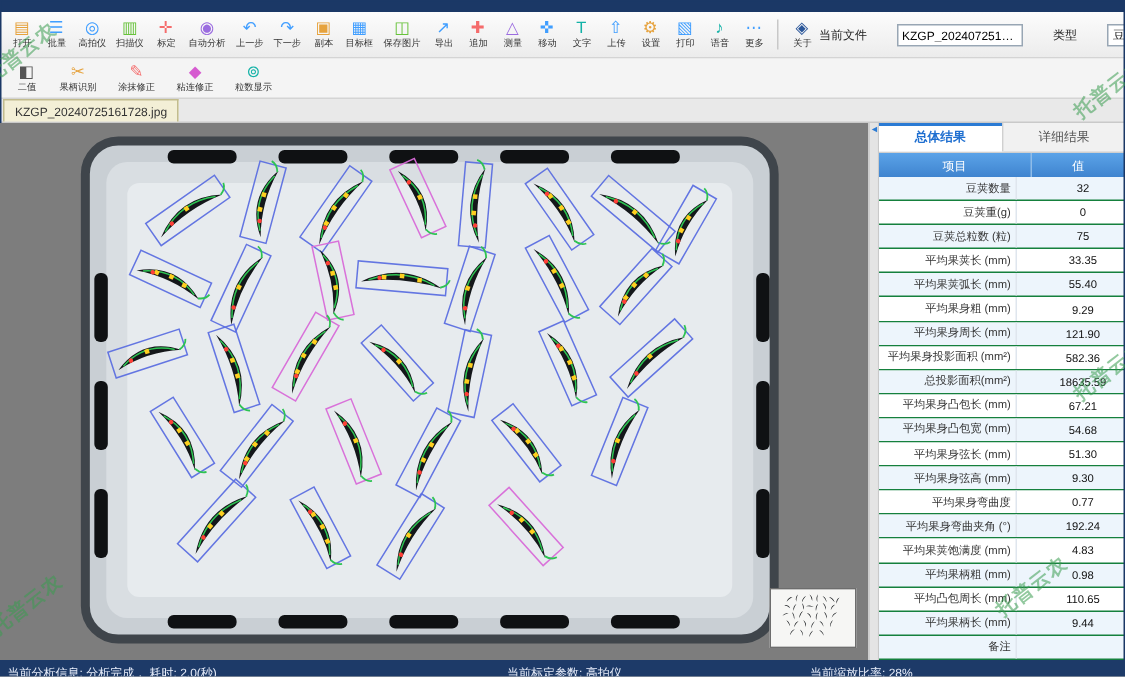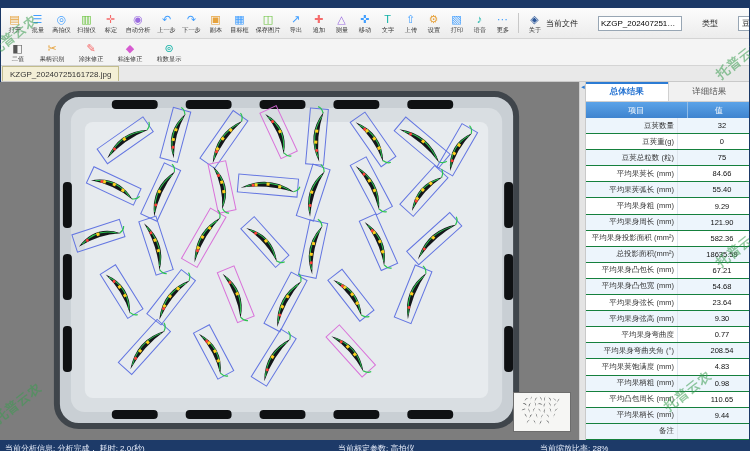--- a/index.html
+++ b/index.html
@@ -633,21 +633,21 @@
           <div class="trow">
             <div class="td-label">豆荚重(g)</div>
             <div class="td-value">0</div>
           </div>
           <div class="trow alt">
             <div class="td-label">豆荚总粒数 (粒)</div>
             <div class="td-value">75</div>
           </div>
           <div class="trow">
             <div class="td-label">平均果荚长 (mm)</div>
-            <div class="td-value">84.66</div>
+            <div class="td-value">33.35</div>
           </div>
           <div class="trow alt">
             <div class="td-label">平均果荚弧长 (mm)</div>
             <div class="td-value">55.40</div>
           </div>
           <div class="trow">
             <div class="td-label">平均果身粗 (mm)</div>
             <div class="td-value">9.29</div>
           </div>
           <div class="trow alt">
@@ -665,33 +665,33 @@
           <div class="trow">
             <div class="td-label">平均果身凸包长 (mm)</div>
             <div class="td-value">67.21</div>
           </div>
           <div class="trow alt">
             <div class="td-label">平均果身凸包宽 (mm)</div>
             <div class="td-value">54.68</div>
           </div>
           <div class="trow">
             <div class="td-label">平均果身弦长 (mm)</div>
-            <div class="td-value">23.64</div>
+            <div class="td-value">51.30</div>
           </div>
           <div class="trow alt">
             <div class="td-label">平均果身弦高 (mm)</div>
             <div class="td-value">9.30</div>
           </div>
           <div class="trow">
             <div class="td-label">平均果身弯曲度</div>
             <div class="td-value">0.77</div>
           </div>
           <div class="trow alt">
             <div class="td-label">平均果身弯曲夹角 (°)</div>
-            <div class="td-value">208.54</div>
+            <div class="td-value">192.24</div>
           </div>
           <div class="trow">
             <div class="td-label">平均果荚饱满度 (mm)</div>
             <div class="td-value">4.83</div>
           </div>
           <div class="trow alt">
             <div class="td-label">平均果柄粗 (mm)</div>
             <div class="td-value">0.98</div>
           </div>
           <div class="trow">

